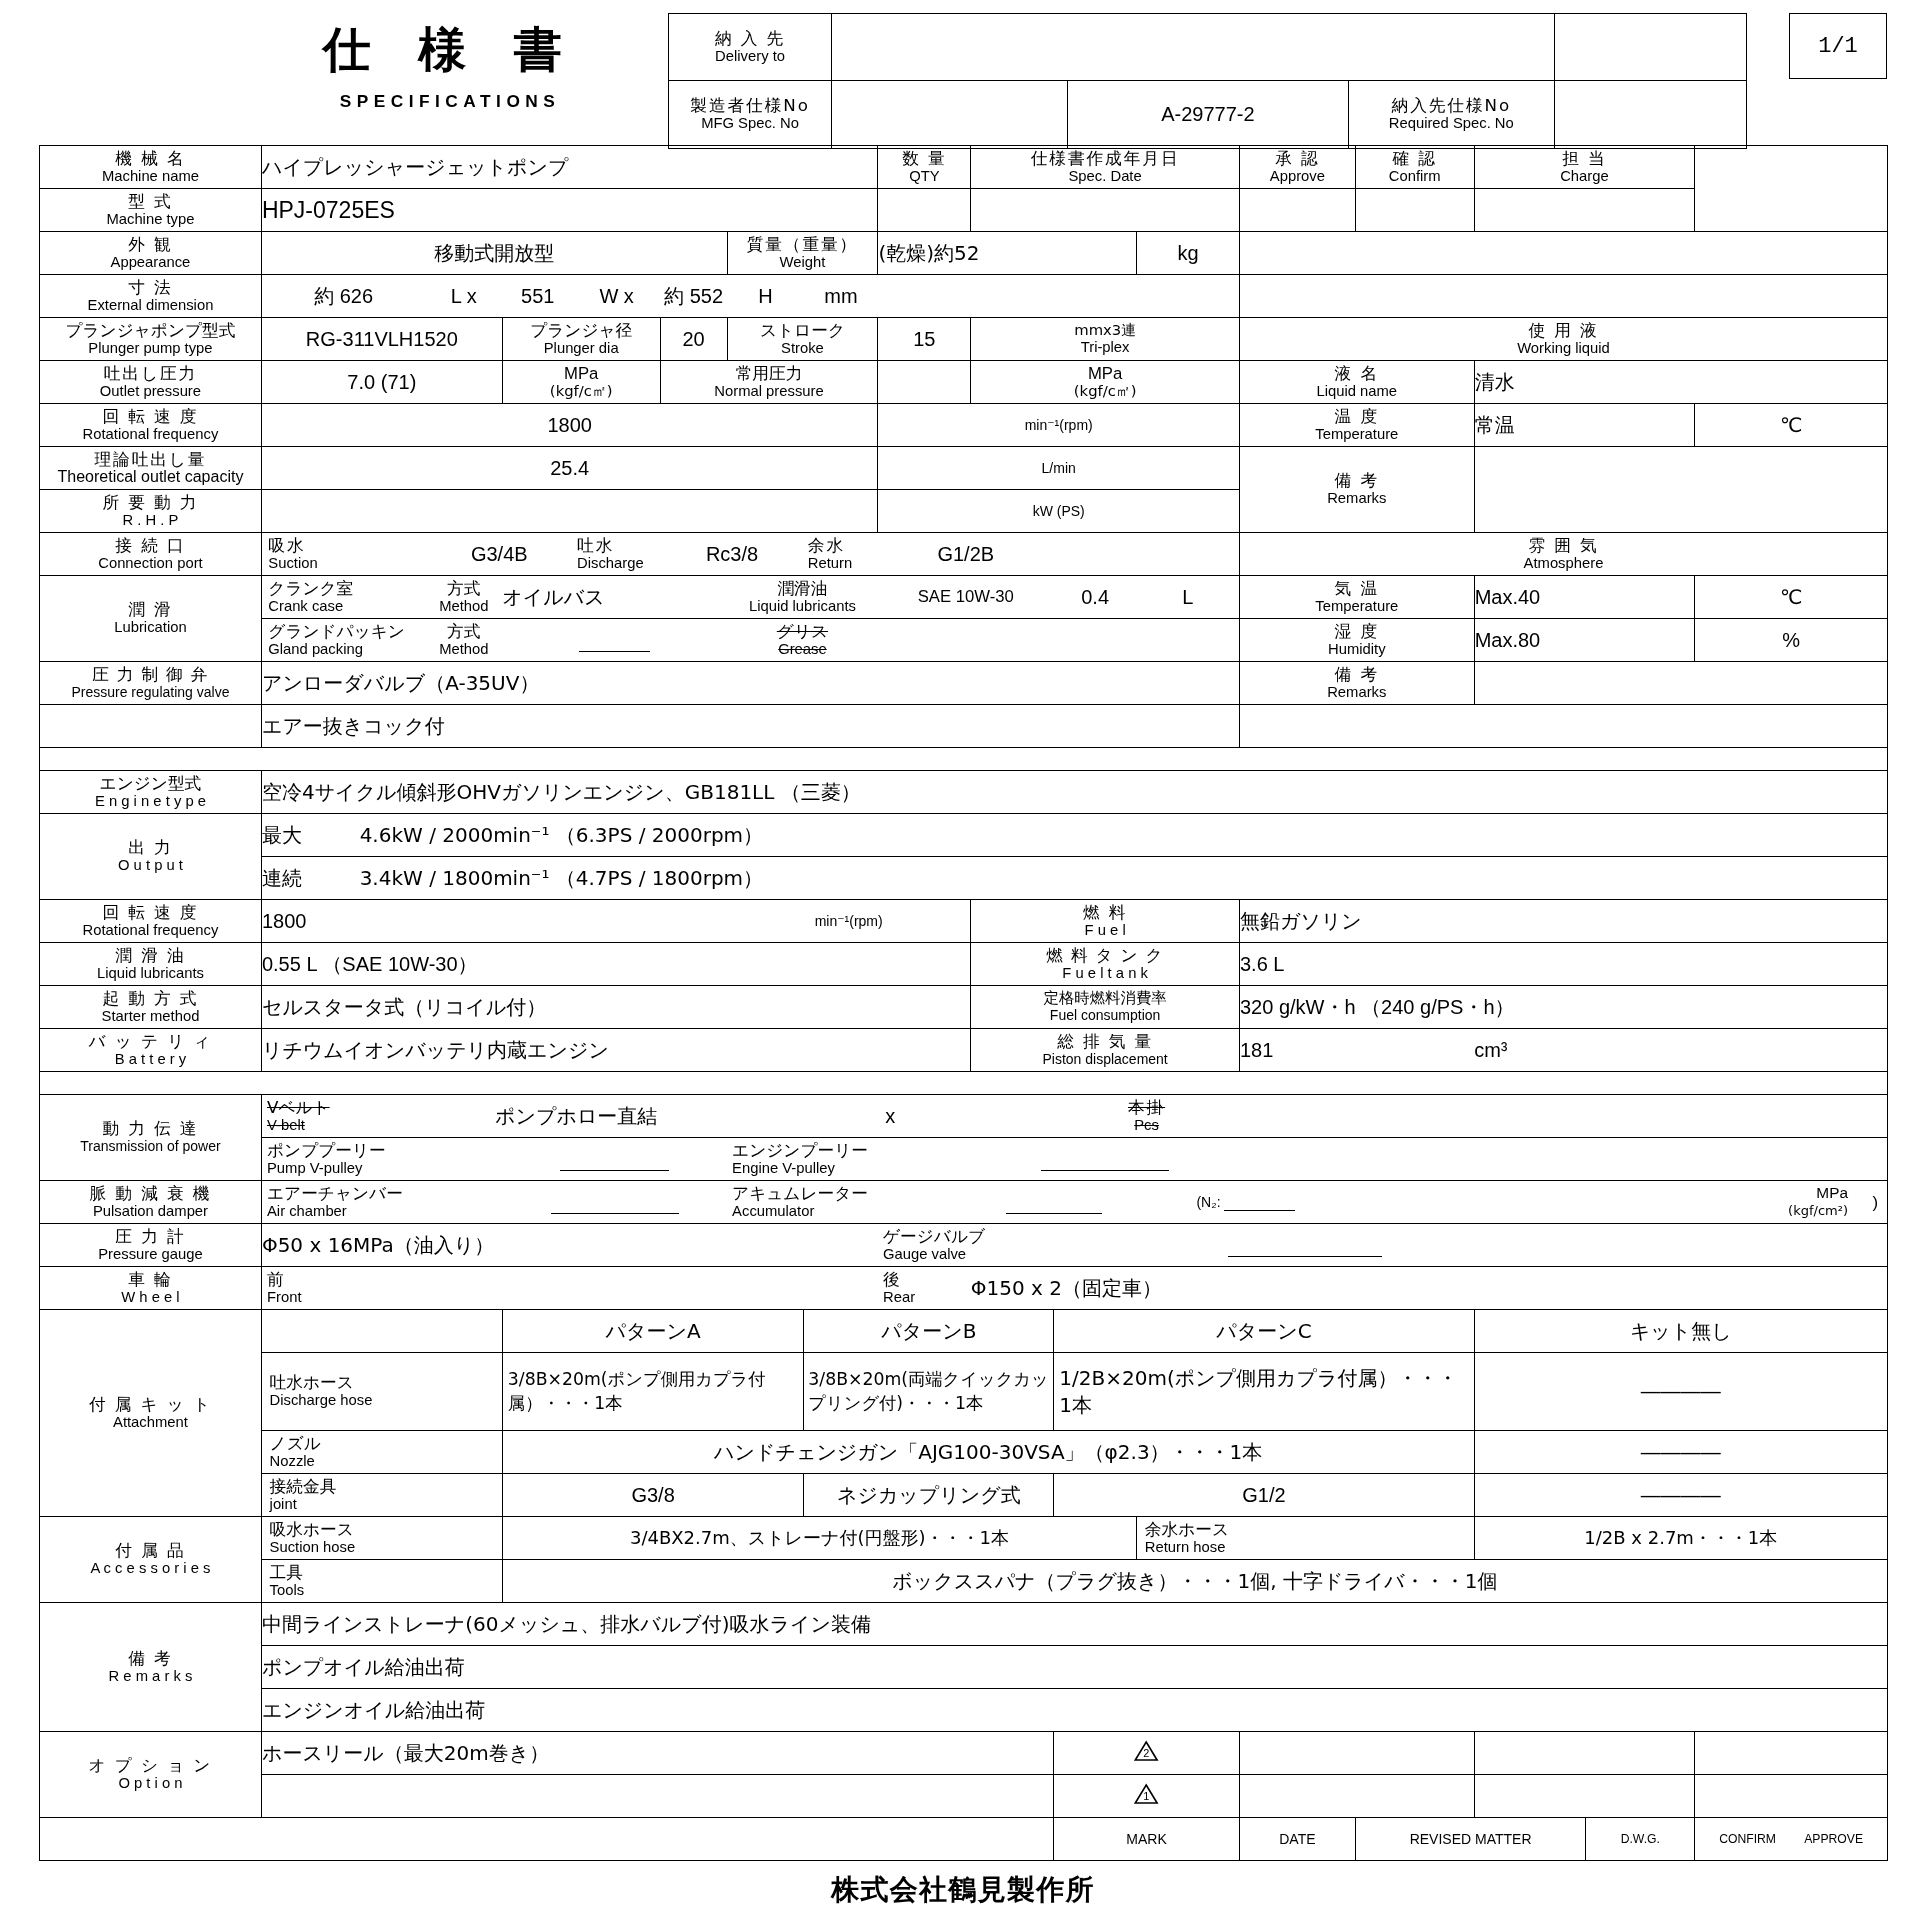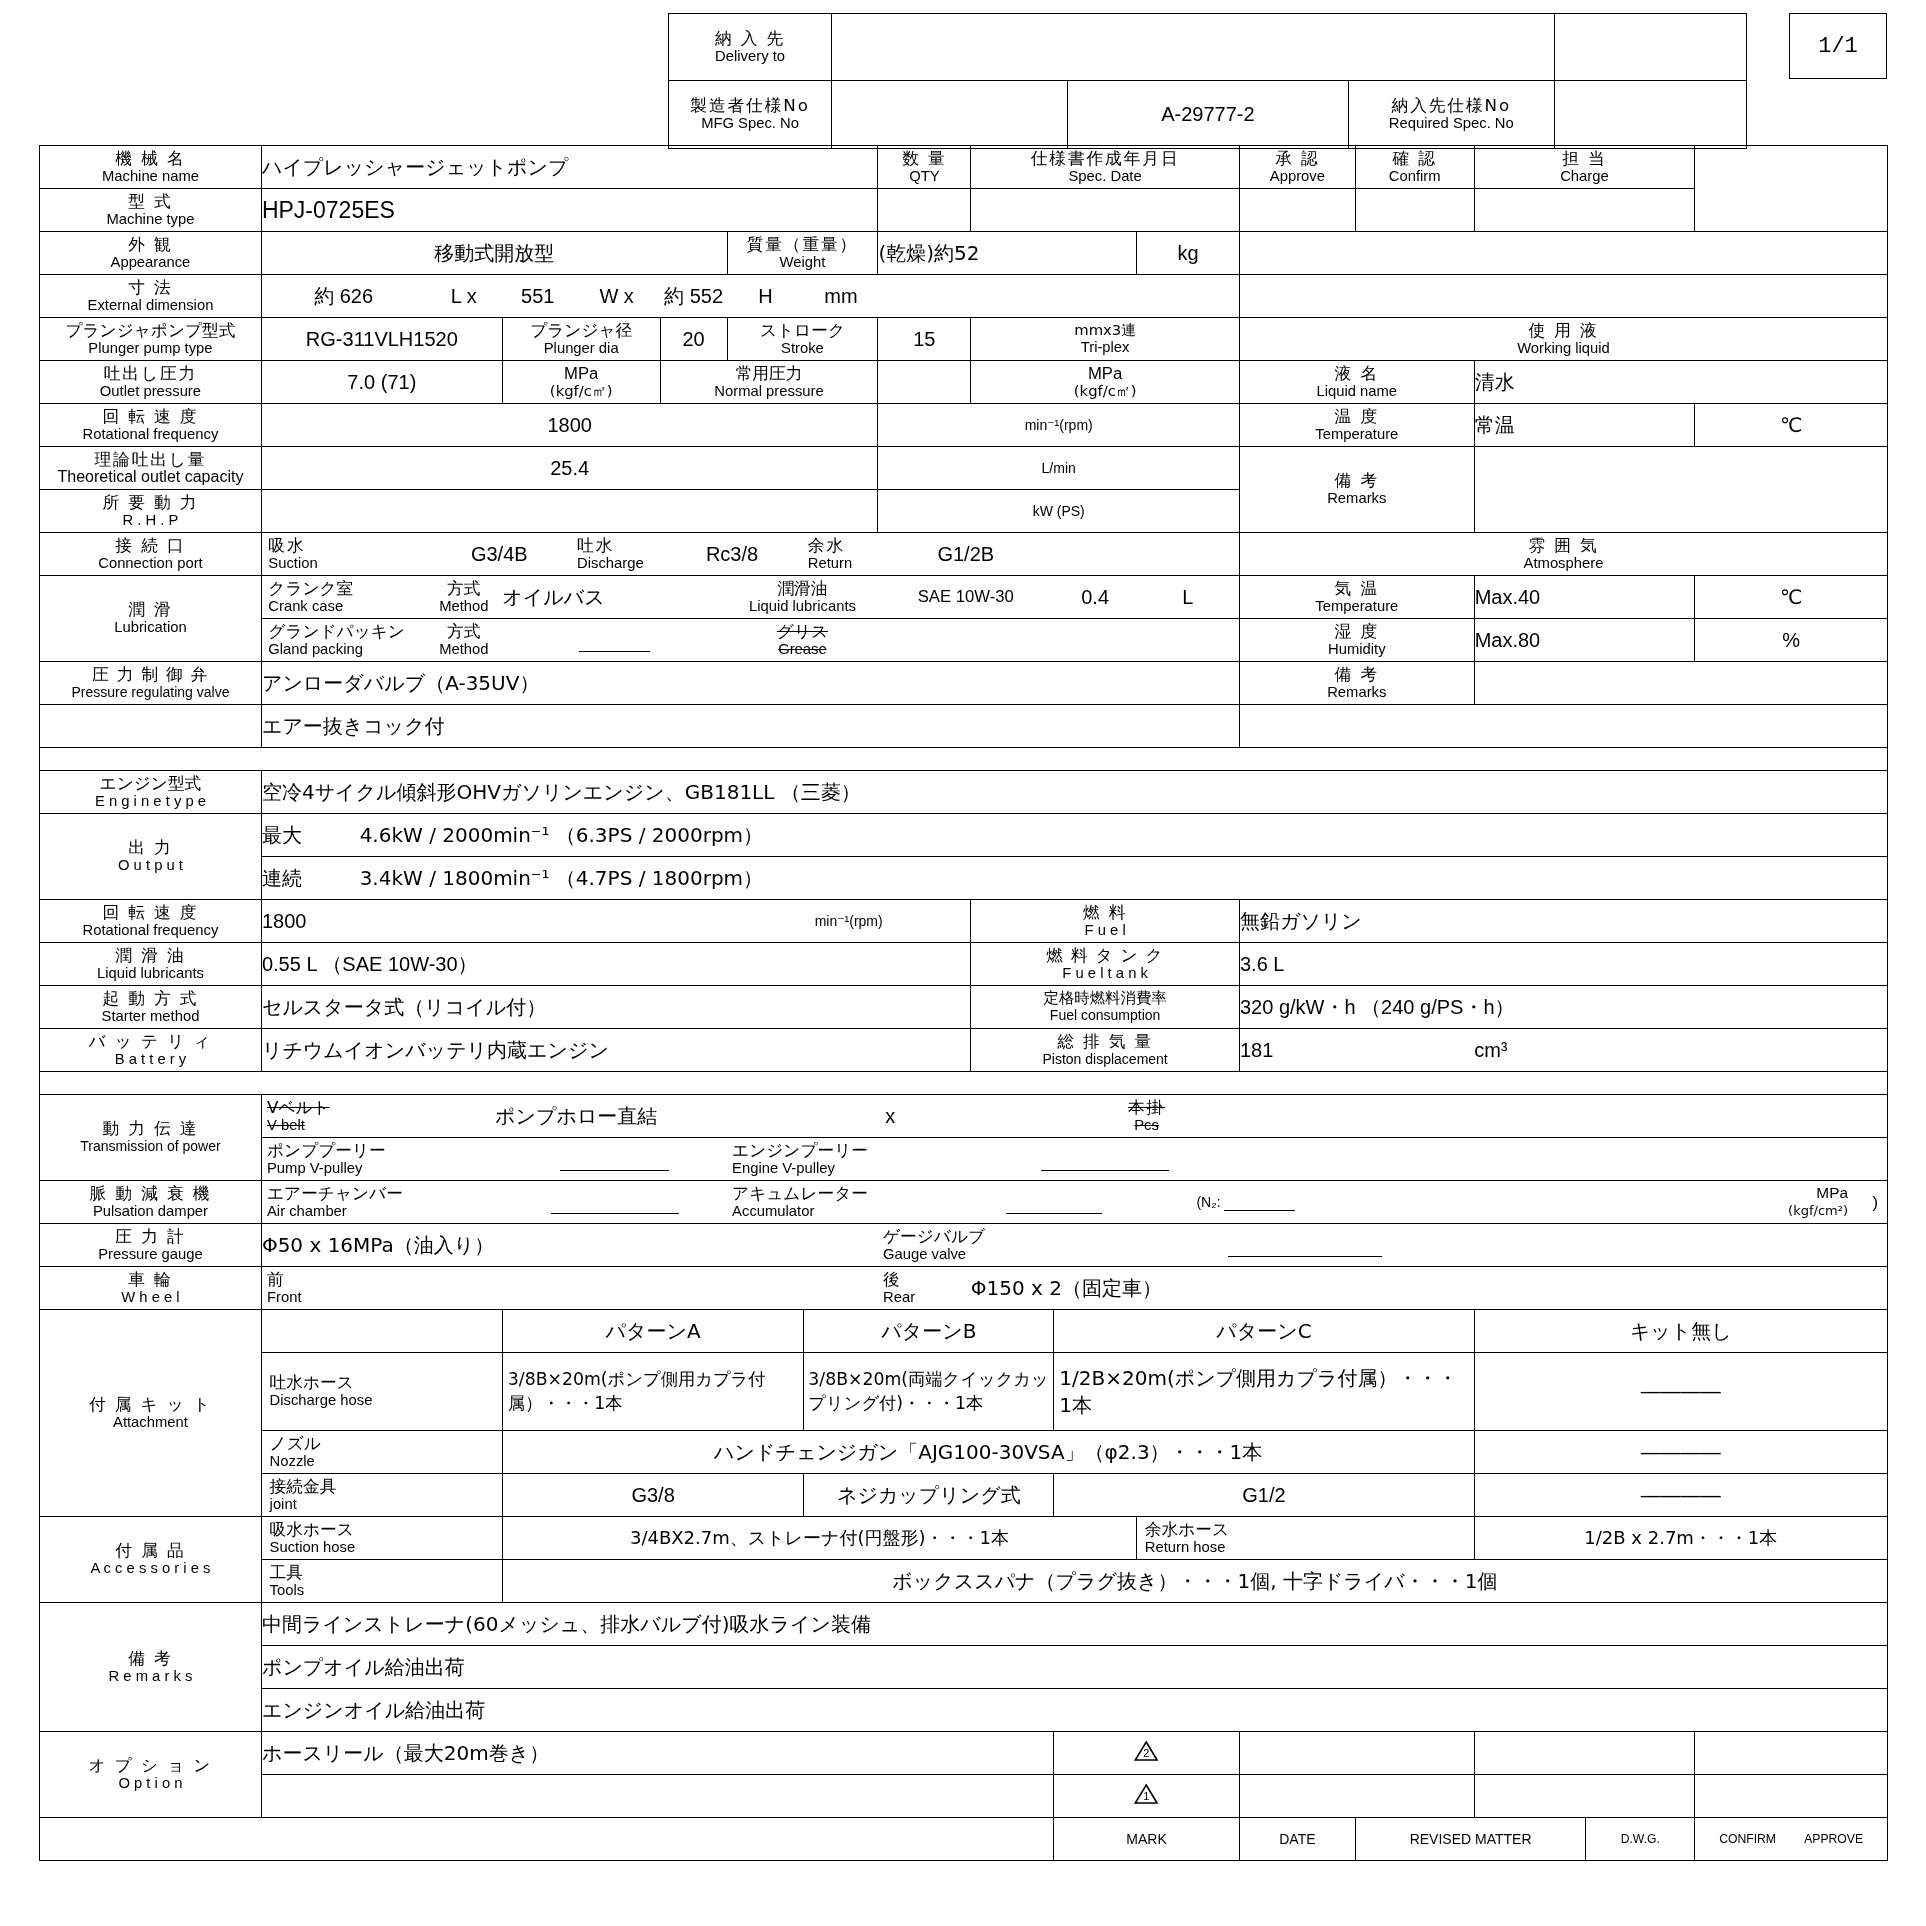--- a/index.html
+++ b/index.html
@@ -36,20 +36,24 @@
   .ul{display:inline-block;border-bottom:1.3px solid #000;}
   .warn{display:inline-block;width:24.4px;height:22px;position:relative;}
   .warn svg{position:absolute;left:0;top:0;}
 </style>
 </head>
 <body>
 
 <div class="page">
 
   <div class="hdr">
+    <div class="title">
+      <div class="t1 jp">仕 様 書</div>
+      <div class="t2">SPECIFICATIONS</div>
+    </div>
 
     <table class="hdrtab" style="width:1079px;">
       <tbody>
           <tr>
         <td style="width:161px;height:64px;">
           <div class="lbl"><span class="j jp">納 入 先</span><br><span class="e">Delivery to</span></div>
         </td>
         <td colspan="3" class="val"></td>
       </tr>
       <tr>
@@ -575,15 +579,19 @@
       <td class="valc xsm" style="border-bottom:1.9px solid #000;">D.W.G.</td>
       <td class="valc xsm" style="border-bottom:1.9px solid #000;border-right:1.9px solid #000;">
         <span>CONFIRM</span>
         <span style="display:inline-block;width:22px"></span>
         <span>APPROVE</span>
       </td>
     </tr>
   </tbody>
     </table>
 
+  <div class="foot">
+    <div class="f1 jp">株式会社鶴見製作所</div>
+
+  </div>
 
 </div>
 
 
 </body></html>

